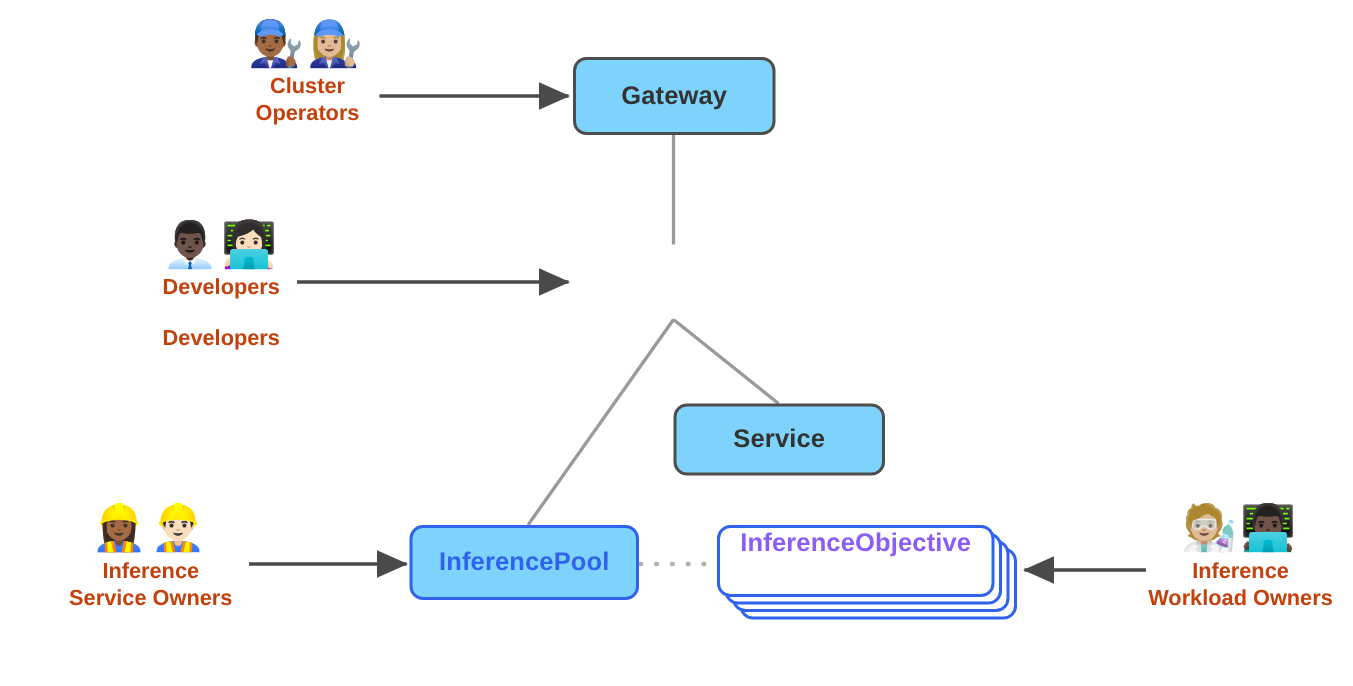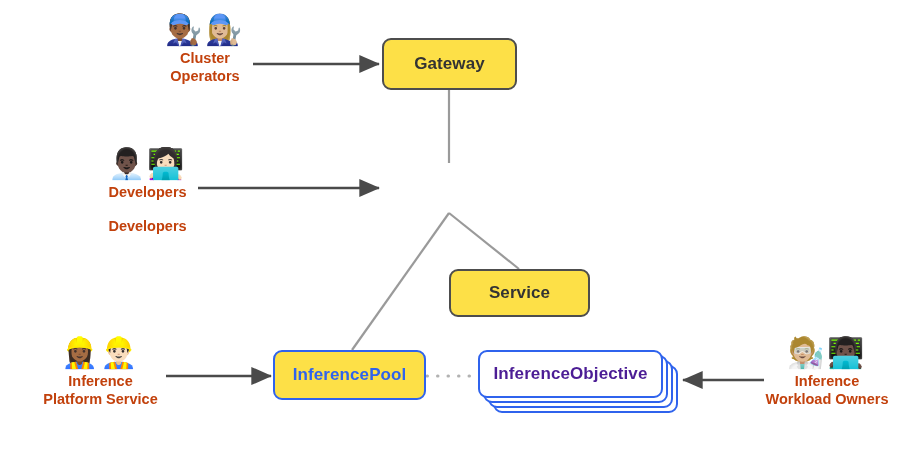--- a/index.html
+++ b/index.html
@@ -27,21 +27,21 @@
     pointer-events: none;
   }
 
   
   .node {
     position: absolute;
     box-sizing: border-box;
     display: flex;
     align-items: center;
     justify-content: center;
-    background: #fde047;
+    background: #7dd3fc;
     border: 2.5px solid #4d4d4d;
     border-radius: 9px;
     color: #333333;
     font-weight: bold;
     letter-spacing: 0.1px;
     z-index: 3;
   }
   .node.blue {
     border-color: #2f63ed;
     color: #2f63ed;
@@ -55,23 +55,22 @@
   }
   .stack .card {
     position: absolute;
     box-sizing: border-box;
     background: #ffffff;
     border: 2.5px solid #2f63ed;
     border-radius: 9px;
   }
   .stack .card-face {
     display: flex;
-    align-items: center;
     justify-content: center;
-    color: #4c1d95;
+    color: #8b5cf6;
     font-weight: bold;
     letter-spacing: 0.1px;
   }
 
   
   .actor {
     position: absolute;
     display: flex;
     flex-direction: column;
     align-items: center;
@@ -154,21 +153,21 @@
 
   <div class="actor" style="left:80px; top:148px; width:135px;">
     <div class="emoji">👨🏿‍💼👩🏻‍💻</div>
     <div class="caption">Developers</div>
     <div class="caption" style="margin-top:16px;">Developers</div>
   </div>
 
   <div class="actor" style="left:28px; top:337px; width:145px;">
     <div class="emoji">👷🏾‍♀️👷🏻‍♂️</div>
     <div class="caption">Inference</div>
-    <div class="caption" style="margin-top:0;">Platform Service</div>
+    <div class="caption" style="margin-top:0;">Service Owners</div>
   </div>
 
   <div class="actor" style="left:752px; top:337px; width:150px;">
     <div class="emoji">🧑🏼‍🔬👨🏿‍💻</div>
     <div class="caption">Inference</div>
     <div class="caption" style="margin-top:0;">Workload Owners</div>
   </div>
 
 </div>
 

